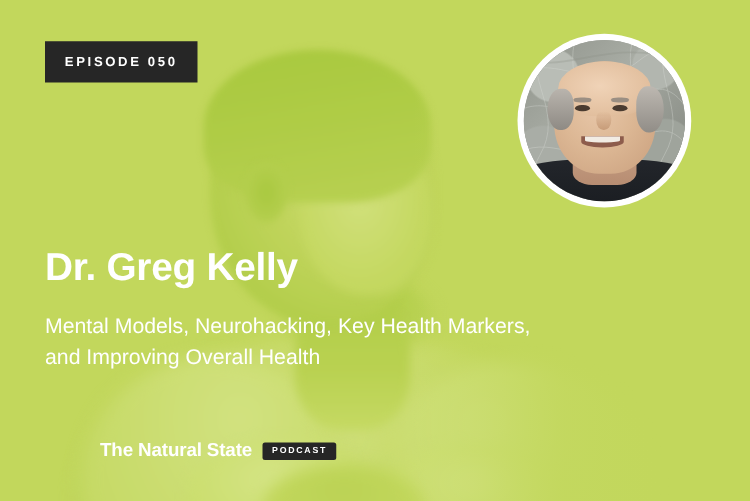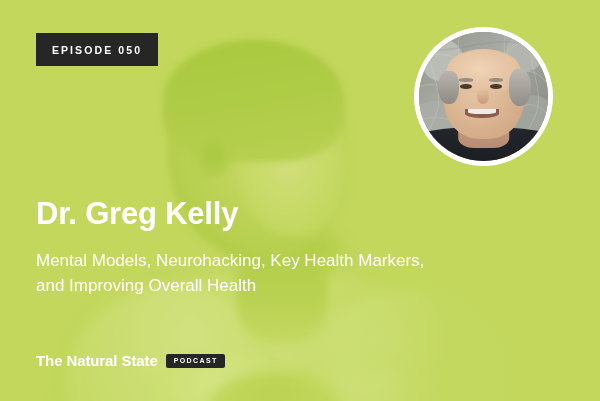--- a/index.html
+++ b/index.html
@@ -353,20 +353,21 @@
     top: 352px;
     display: flex;
     align-items: center;
   }
   #brand-name {
     color: #ffffff;
     font-size: 15px;
     font-weight: bold;
     letter-spacing: -0.1px;
     white-space: nowrap;
+    margin-left: 44px;
   }
   #podcast-badge {
     margin-left: 8px;
     background: #262626;
     border-radius: 2px;
     padding: 3.5px 7px 3.5px 8px;
     display: flex;
     align-items: center;
   }
   #podcast-badge .label {

